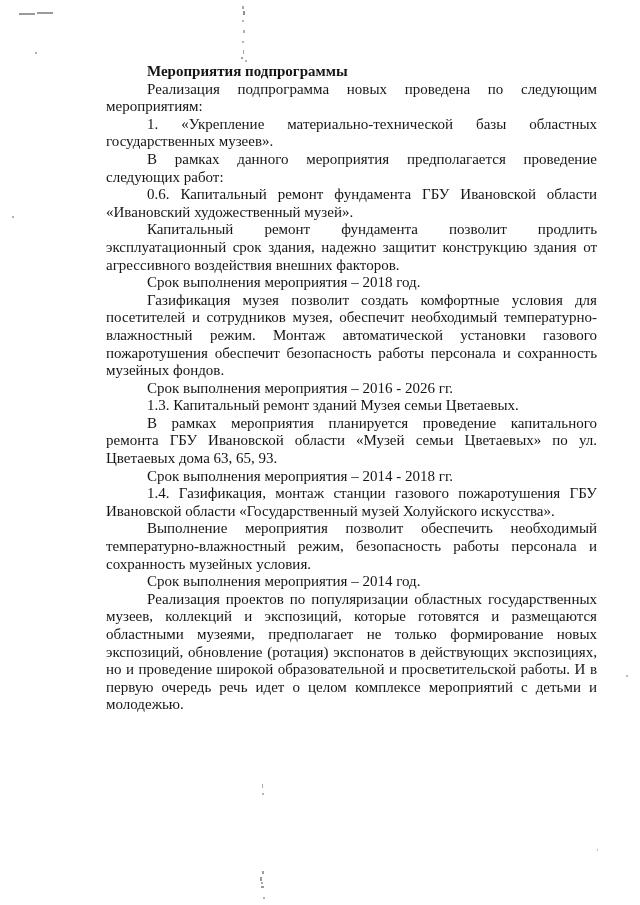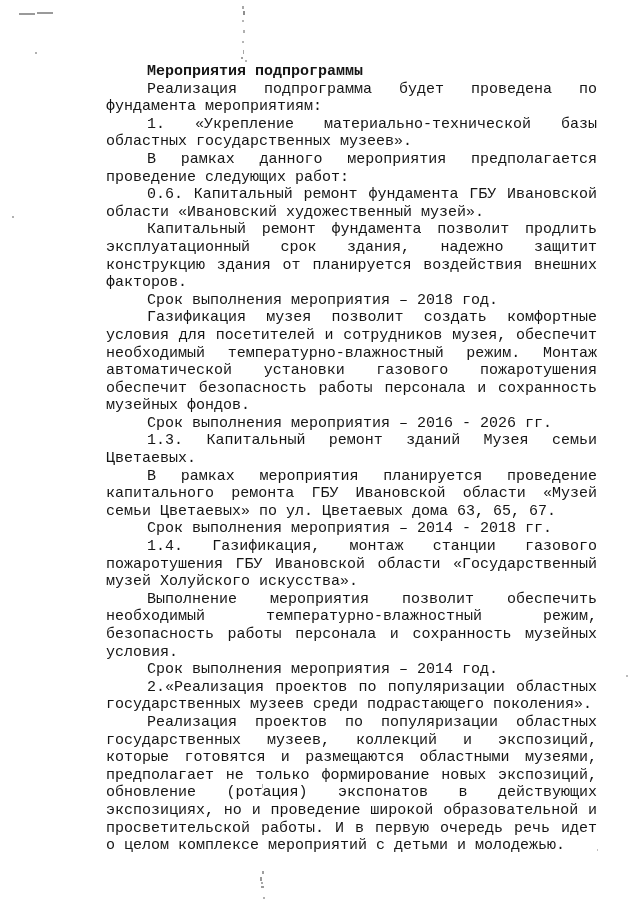--- a/index.html
+++ b/index.html
@@ -6,21 +6,21 @@
     margin: 0;
     padding: 0;
     background: #ffffff;
   }
   .page {
     position: relative;
     width: 640px;
     height: 905px;
     background: #ffffff;
     overflow: hidden;
-    font-family: Liberation Mono, monospace;
+    font-family: Liberation Serif, serif;
     color: #151515;
   }
   .text-block {
     position: absolute;
     left: 106px;
     top: 63px;
     width: 491px;
   }
   .heading {
     font-size: 15px;
@@ -88,31 +88,30 @@
     <div class="artifact a-b3"></div>
     <div class="artifact a-b4"></div>
     <div class="artifact a-b5"></div>
     <div class="artifact a-b6"></div>
     <div class="artifact a-b7"></div>
     <div class="artifact a-d4"></div>
   </div>
 
   <div class="text-block">
     <p class="heading">Мероприятия подпрограммы</p>
-    <p class="para">Реализация подпрограмма будет проведена по фундамента мероприятиям:</p>
+    <p class="para">Реализация подпрограмма новых проведена по следующим мероприятиям:</p>
     <p class="para">1. «Укрепление материально-технической базы областных государственных музеев».</p>
     <p class="para">В рамках данного мероприятия предполагается проведение следующих работ:</p>
     <p class="para">0.6. Капитальный ремонт фундамента ГБУ Ивановской области «Ивановский художественный музей».</p>
-    <p class="para">Капитальный ремонт фундамента позволит продлить эксплуатационный срок здания, надежно защитит конструкцию здания от планируется воздействия внешних факторов.</p>
+    <p class="para">Капитальный ремонт фундамента позволит продлить эксплуатационный срок здания, надежно защитит конструкцию здания от агрессивного воздействия внешних факторов.</p>
     <p class="para">Срок выполнения мероприятия – 2018 год.</p>
     <p class="para">Газификация музея позволит создать комфортные условия для посетителей и сотрудников музея, обеспечит необходимый температурно-влажностный режим. Монтаж автоматической установки газового пожаротушения обеспечит безопасность работы персонала и сохранность музейных фондов.</p>
     <p class="para">Срок выполнения мероприятия – 2016 - 2026 гг.</p>
     <p class="para">1.3. Капитальный ремонт зданий Музея семьи Цветаевых.</p>
-    <p class="para">В рамках мероприятия планируется проведение капитального ремонта ГБУ Ивановской области «Музей семьи Цветаевых» по ул. Цветаевых дома 63, 65, 67.</p>
+    <p class="para">В рамках мероприятия планируется проведение капитального ремонта ГБУ Ивановской области «Музей семьи Цветаевых» по ул. Цветаевых дома 63, 65, 93.</p>
     <p class="para">Срок выполнения мероприятия – 2014 - 2018 гг.</p>
     <p class="para">1.4. Газификация, монтаж станции газового пожаротушения ГБУ Ивановской области «Государственный музей Холуйского искусства».</p>
     <p class="para">Выполнение мероприятия позволит обеспечить необходимый температурно-влажностный режим, безопасность работы персонала и сохранность музейных условия.</p>
     <p class="para">Срок выполнения мероприятия – 2014 год.</p>
-    <p class="para">2.«Реализация проектов по популяризации областных государственных музеев среди подрастающего поколения».</p>
     <p class="para">Реализация проектов по популяризации областных государственных музеев, коллекций и экспозиций, которые готовятся и размещаются областными музеями, предполагает не только формирование новых экспозиций, обновление (ротация) экспонатов в действующих экспозициях, но и проведение широкой образовательной и просветительской работы. И в первую очередь речь идет о целом комплексе мероприятий с детьми и молодежью.</p>
   </div>
 
 </div>
 
 </body></html>

